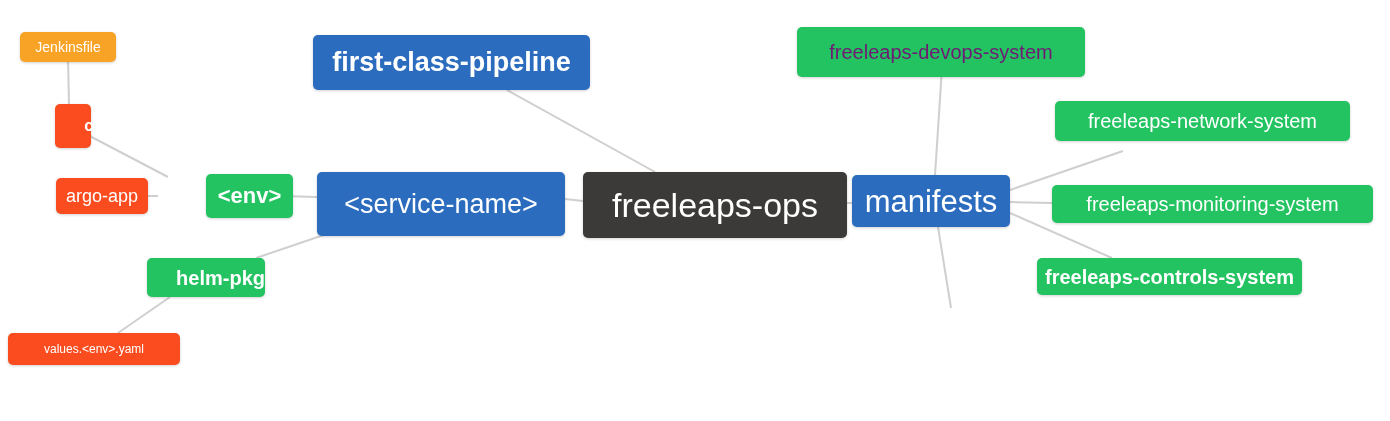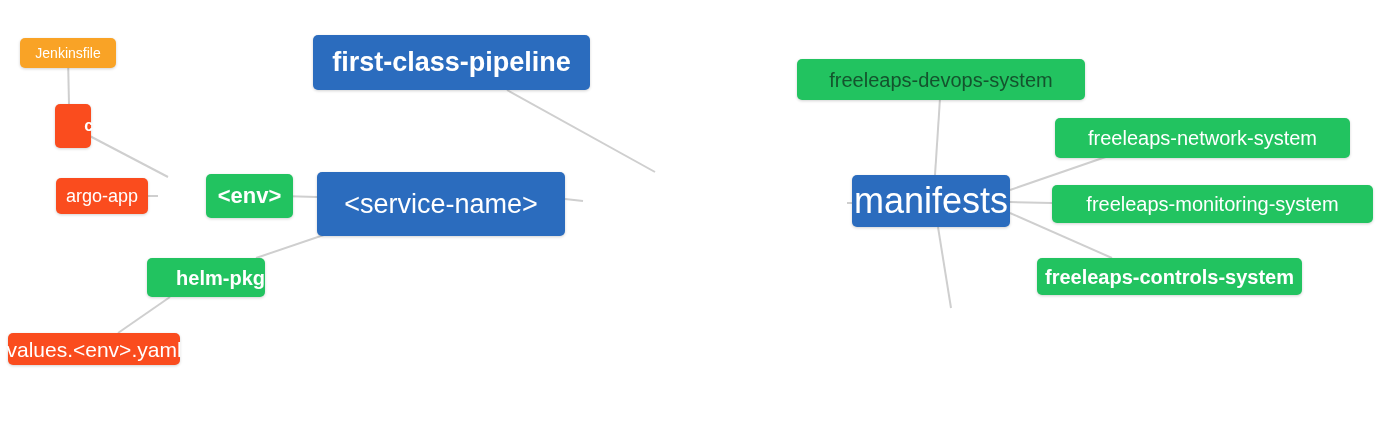--- a/index.html
+++ b/index.html
@@ -39,51 +39,54 @@
       <line x1="507" y1="90" x2="655" y2="172" stroke="#cfcfcf" stroke-width="2"></line>
       <line x1="565" y1="199" x2="583" y2="201" stroke="#cfcfcf" stroke-width="2"></line>
       <line x1="847" y1="203" x2="852" y2="203" stroke="#cfcfcf" stroke-width="2"></line>
       <line x1="935" y1="175" x2="942" y2="68" stroke="#cfcfcf" stroke-width="2"></line>
       <line x1="1010" y1="190" x2="1123" y2="151" stroke="#cfcfcf" stroke-width="2"></line>
       <line x1="1010" y1="202" x2="1052" y2="203" stroke="#cfcfcf" stroke-width="2"></line>
       <line x1="1010" y1="213" x2="1112" y2="258" stroke="#cfcfcf" stroke-width="2"></line>
       <line x1="938" y1="227" x2="951" y2="308" stroke="#cfcfcf" stroke-width="2"></line>
     </svg>
   <div id="node-layer">
-      <div class="node" style="left: 20px; top: 38px; width: 96px; height: 30px; background: rgb(249, 163, 38); font-size: 14px; font-weight: 400; color: rgb(255, 255, 255);">
+      <div class="node" style="left: 20px; top: 32px; width: 96px; height: 30px; background: rgb(249, 163, 38); font-size: 14px; font-weight: 400; color: rgb(255, 255, 255);">
         <span>Jenkinsfile</span>
       </div>
       <div class="node" style="left: 55px; top: 104px; width: 31px; height: 44px; background: rgb(250, 76, 30); font-size: 16px; font-weight: 600; color: rgb(255, 255, 255); padding-left: 36px;">
         <span>ci</span>
       </div>
       <div class="node" style="left: 30px; top: 178px; width: 92px; height: 36px; background: rgb(250, 76, 30); font-size: 18px; font-weight: 400; color: rgb(255, 255, 255); margin-left: 26px;">
         <span>argo-app</span>
       </div>
       <div class="node" style="left: 158px; top: 174px; width: 87px; height: 44px; background: rgb(34, 195, 96); font-size: 22px; font-weight: 600; color: rgb(255, 255, 255); margin-left: 48px;">
         <span>&lt;env&gt;</span>
       </div>
       <div class="node" style="left: 147px; top: 258px; width: 118px; height: 39px; background: rgb(34, 195, 96); font-size: 20px; font-weight: 600; color: rgb(255, 255, 255); justify-content: flex-end;">
         <span>helm-pkg</span>
       </div>
-      <div class="node" style="left: 8px; top: 333px; width: 172px; height: 32px; background: rgb(250, 76, 30); font-size: 21px; font-weight: 400; color: rgb(255, 255, 255);">
+      <div class="node" style="left: 8px; top: 333px; width: 172px; height: 32px; background: rgb(250, 76, 30); font-size: 12px; font-weight: 400; color: rgb(255, 255, 255);">
         <span>values.&lt;env&gt;.yaml</span>
       </div>
       <div class="node" style="left: 313px; top: 35px; width: 277px; height: 55px; background: rgb(43, 108, 190); font-size: 27px; font-weight: 700; color: rgb(255, 255, 255);">
         <span>first-class-pipeline</span>
       </div>
       <div class="node" style="left: 317px; top: 172px; width: 248px; height: 64px; background: rgb(43, 108, 190); font-size: 27px; font-weight: 400; color: rgb(255, 255, 255);">
         <span>&lt;service-name&gt;</span>
       </div>
-      <div class="node" style="left: 852px; top: 175px; width: 158px; height: 52px; background: rgb(43, 108, 190); font-size: 36px; font-weight: 400; color: rgb(255, 255, 255);">
+      <div class="node" style="left: 583px; top: 172px; width: 264px; height: 66px; background: rgb(59, 58, 56); font-size: 34px; font-weight: 400; color: rgb(255, 255, 255);">
+        <span>freeleaps-ops</span>
+      </div>
+      <div class="node" style="left: 852px; top: 175px; width: 158px; height: 52px; background: rgb(43, 108, 190); font-size: 31px; font-weight: 400; color: rgb(255, 255, 255);">
         <span>manifests</span>
       </div>
-      <div class="node" style="left: 797px; top: 27px; width: 288px; height: 41px; background: rgb(34, 195, 96); font-size: 20px; font-weight: 400; color: #14532d; margin-top: 32px;">
+      <div class="node" style="left: 797px; top: 27px; width: 288px; height: 50px; background: rgb(34, 195, 96); font-size: 20px; font-weight: 400; color: #701a75;">
         <span>freeleaps-devops-system</span>
       </div>
-      <div class="node" style="left: 1055px; top: 118px; width: 295px; height: 40px; background: rgb(34, 195, 96); font-size: 20px; font-weight: 400; color: rgb(255, 255, 255);">
+      <div class="node" style="left: 1055px; top: 101px; width: 295px; height: 40px; background: rgb(34, 195, 96); font-size: 20px; font-weight: 400; color: rgb(255, 255, 255);">
         <span>freeleaps-network-system</span>
       </div>
       <div class="node" style="left: 1052px; top: 185px; width: 321px; height: 38px; background: rgb(34, 195, 96); font-size: 20px; font-weight: 400; color: rgb(255, 255, 255);">
         <span>freeleaps-monitoring-system</span>
       </div>
       <div class="node" style="left: 1037px; top: 258px; width: 265px; height: 37px; background: rgb(34, 195, 96); font-size: 20px; font-weight: 700; color: rgb(255, 255, 255);">
         <span>freeleaps-controls-system</span>
       </div>
     </div>
 </div>

